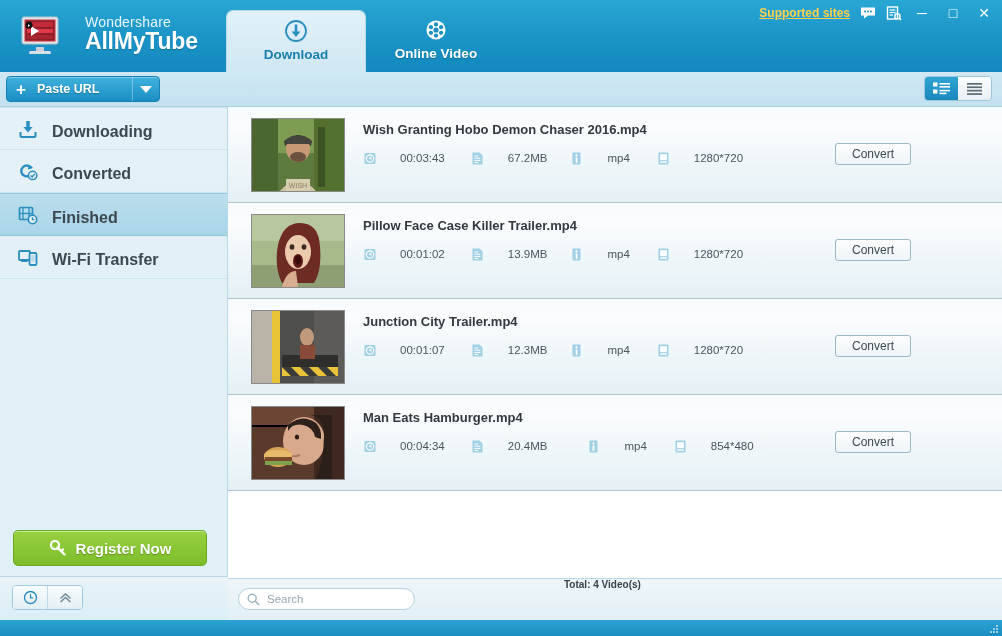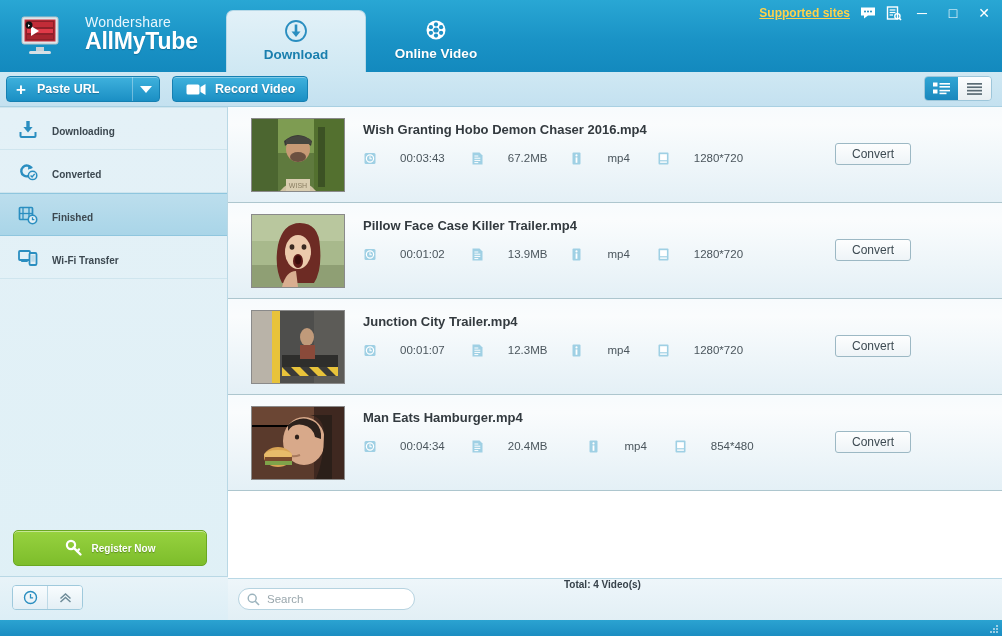--- a/index.html
+++ b/index.html
@@ -139,33 +139,33 @@
     height: 43px; display: flex; align-items: center;
     border-bottom: 1px solid #cfe5ee;
     cursor: pointer; padding-left: 18px; box-sizing: border-box;
   }
   .side-item:first-child { border-top: 1px solid #cfe5ee; }
   .side-item.active {
     background: linear-gradient(180deg, #bcdeed 0%, #a9d5e8 100%);
     border-top: 1px solid #8fc6de; border-bottom: 1px solid #8fc6de;
   }
   .side-item .s-ico { width: 26px; display:flex; align-items:center; }
-  .side-item .s-lbl { font-size: 10px; color: #3c4850; font-weight: bold; margin-left: 8px; margin-top: 6px; }
+  .side-item .s-lbl { font-size: 16px; color: #3c4850; font-weight: bold; margin-left: 8px; margin-top: 6px; }
 
   .register-btn {
     position: absolute; left: 13px; bottom: 54px;
     width: 194px; height: 36px;
     background: linear-gradient(180deg, #97d23f 0%, #7dbd2b 100%);
     border: 1px solid #6aa821; border-radius: 5px;
     display: flex; align-items: center; justify-content: center;
     cursor: pointer; box-sizing: border-box;
     box-shadow: inset 0 1px 0 rgba(255,255,255,.45);
   }
   .register-btn .rn-lbl {
-    color: #ffffff; font-size: 10px; font-weight: bold; margin-left: 9px;
+    color: #ffffff; font-size: 15px; font-weight: bold; margin-left: 9px;
     text-shadow: 0 1px 1px rgba(40,80,0,.45);
   }
 
   .side-foot {
     position: absolute; left: 0; bottom: 0; width: 228px; height: 44px;
     background: linear-gradient(180deg, #e8f3f8 0%, #dceef6 100%);
     border-top: 1px solid #b9d8e5; box-sizing: border-box;
   }
   .minibtns {
     position: absolute; left: 12px; top: 8px;
@@ -344,29 +344,20 @@
     <div class="btn-paste">
       <span class="plus">+</span>
       <span class="plbl">Paste URL</span>
       <span class="caret-box">
         <svg width="12" height="8" viewBox="0 0 12 8">
           <polygon points="0,1 12,1 6,8" fill="#ffffff"></polygon>
         </svg>
       </span>
     </div>
 
-    <div class="btn-record">
-      <span style="margin-left:13px;display:flex;">
-        <svg width="20" height="13" viewBox="0 0 20 13">
-          <rect x="0.5" y="1.5" width="13" height="10" rx="1.5" fill="#ffffff"></rect>
-          <polygon points="14.5,4 19.5,1 19.5,12 14.5,9" fill="#ffffff"></polygon>
-        </svg>
-      </span>
-      <span class="rlbl">Record Video</span>
-    </div>
 
     <div class="viewtoggle">
       <span class="vt on">
         <svg width="17" height="13" viewBox="0 0 17 13">
           <rect x="0" y="0.5" width="4.5" height="4" fill="#ffffff"></rect>
           <rect x="0" y="7.5" width="4.5" height="4" fill="#ffffff"></rect>
           <rect x="6.5" y="1" width="10.5" height="1.6" fill="#ffffff"></rect>
           <rect x="6.5" y="4" width="10.5" height="1.6" fill="#ffffff"></rect>
           <rect x="6.5" y="7.8" width="10.5" height="1.6" fill="#ffffff"></rect>
           <rect x="6.5" y="10.6" width="7" height="1.6" fill="#ffffff"></rect>

